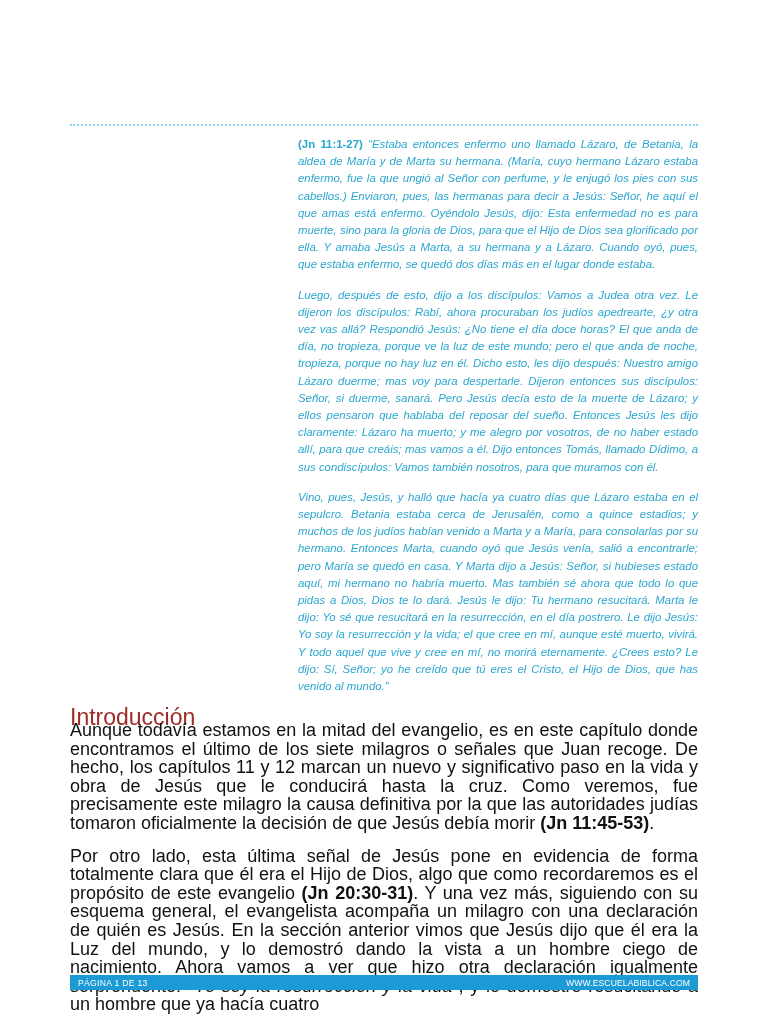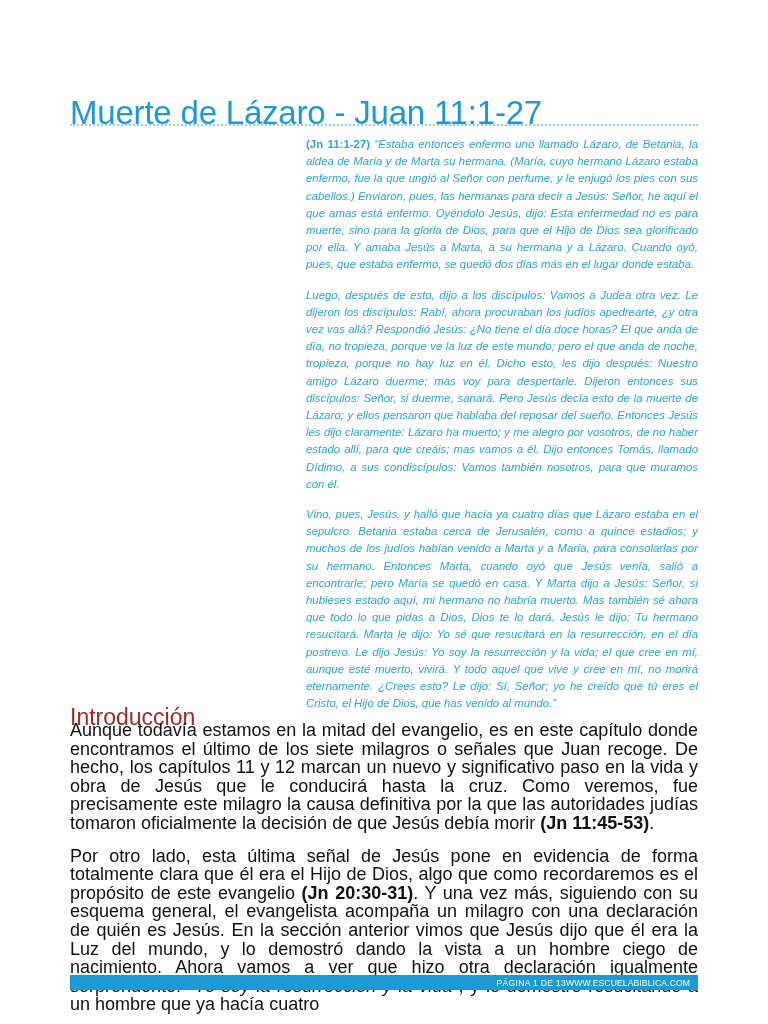--- a/index.html
+++ b/index.html
@@ -50,21 +50,21 @@
     left: 298px;
     top: 136px;
     width: 400px;
     color: #2ba6cf;
     font-size: 11.4px;
     font-style: italic;
     line-height: 17.2px;
     text-align: justify;
   }
   .scripture p {
-    margin: 0 0 13px 8px;
+    margin: 0 0 13px 0;
   }
   .scripture p:last-child { margin-bottom: 0; }
   .scripture .ref {
     font-weight: bold;
     font-style: normal;
   }
 
   
   .section-heading {
     position: absolute;
@@ -96,39 +96,38 @@
   
   .footer-bar {
     position: absolute;
     left: 70px;
     top: 975px;
     width: 628px;
     height: 15px;
     background: #1c9ad6;
     display: flex;
     align-items: center;
-    justify-content: flex-end;
+    justify-content: space-between;
     padding: 0 8px;
     box-sizing: border-box;
   }
   .footer-left, .footer-right {
     color: #ffffff;
     font-size: 8.6px;
     letter-spacing: 0.3px;
     white-space: nowrap;
     font-variant: small-caps;
   }
   .footer-right { letter-spacing: 0.1px; }
 </style>
 </head>
 <body>
 
 <div class="page">
 
-  <h1 class="doc-title">Muerte de Lázaro - Juan 11:1-27</h1>
 
   <div class="dotted-rule"></div>
 
   <div class="scripture">
     <p><span class="ref">(Jn 11:1-27)</span> <span>“Estaba entonces enfermo uno llamado Lázaro, de Betania, la aldea de María y de Marta su hermana. (María, cuyo hermano Lázaro estaba enfermo, fue la que ungió al Señor con perfume, y le enjugó los pies con sus cabellos.) Enviaron, pues, las hermanas para decir a Jesús: Señor, he aquí el que amas está enfermo. Oyéndolo Jesús, dijo: Esta enfermedad no es para muerte, sino para la gloria de Dios, para que el Hijo de Dios sea glorificado por ella. Y amaba Jesús a Marta, a su hermana y a Lázaro. Cuando oyó, pues, que estaba enfermo, se quedó dos días más en el lugar donde estaba.</span></p>
     <p>Luego, después de esto, dijo a los discípulos: Vamos a Judea otra vez. Le dijeron los discípulos: Rabí, ahora procuraban los judíos apedrearte, ¿y otra vez vas allá? Respondió Jesús: ¿No tiene el día doce horas? El que anda de día, no tropieza, porque ve la luz de este mundo; pero el que anda de noche, tropieza, porque no hay luz en él. Dicho esto, les dijo después: Nuestro amigo Lázaro duerme; mas voy para despertarle. Dijeron entonces sus discípulos: Señor, si duerme, sanará. Pero Jesús decía esto de la muerte de Lázaro; y ellos pensaron que hablaba del reposar del sueño. Entonces Jesús les dijo claramente: Lázaro ha muerto; y me alegro por vosotros, de no haber estado allí, para que creáis; mas vamos a él. Dijo entonces Tomás, llamado Dídimo, a sus condiscípulos: Vamos también nosotros, para que muramos con él.</p>
     <p>Vino, pues, Jesús, y halló que hacía ya cuatro días que Lázaro estaba en el sepulcro. Betania estaba cerca de Jerusalén, como a quince estadios; y muchos de los judíos habían venido a Marta y a María, para consolarlas por su hermano. Entonces Marta, cuando oyó que Jesús venía, salió a encontrarle; pero María se quedó en casa. Y Marta dijo a Jesús: Señor, si hubieses estado aquí, mi hermano no habría muerto. Mas también sé ahora que todo lo que pidas a Dios, Dios te lo dará. Jesús le dijo: Tu hermano resucitará. Marta le dijo: Yo sé que resucitará en la resurrección, en el día postrero. Le dijo Jesús: Yo soy la resurrección y la vida; el que cree en mí, aunque esté muerto, vivirá. Y todo aquel que vive y cree en mí, no morirá eternamente. ¿Crees esto? Le dijo: Sí, Señor; yo he creído que tú eres el Cristo, el Hijo de Dios, que has venido al mundo.”</p>
   </div>
 
   <h2 class="section-heading">Introducción</h2>

